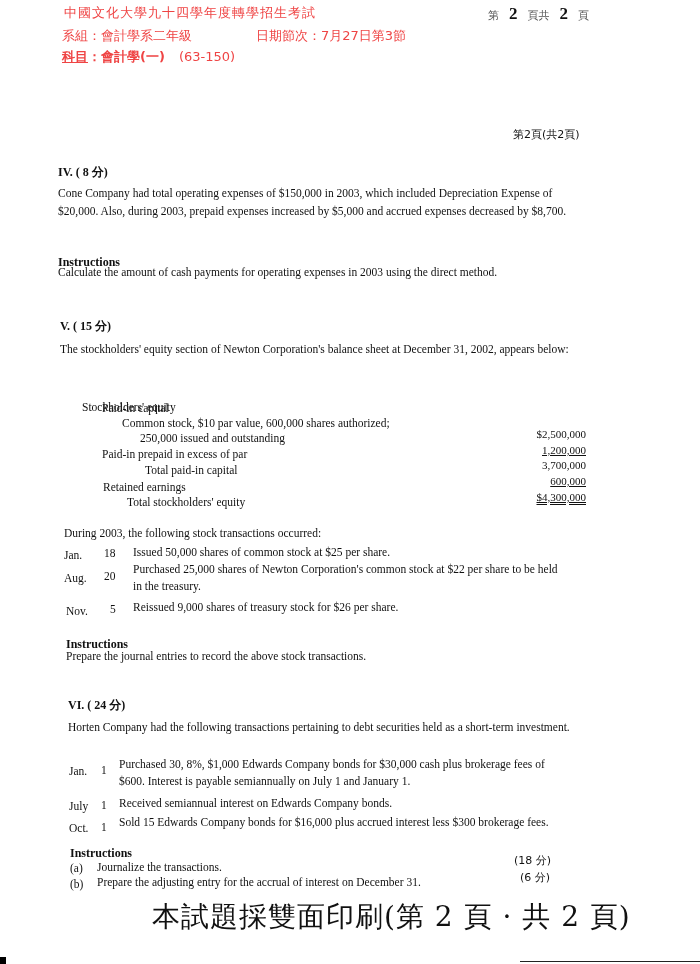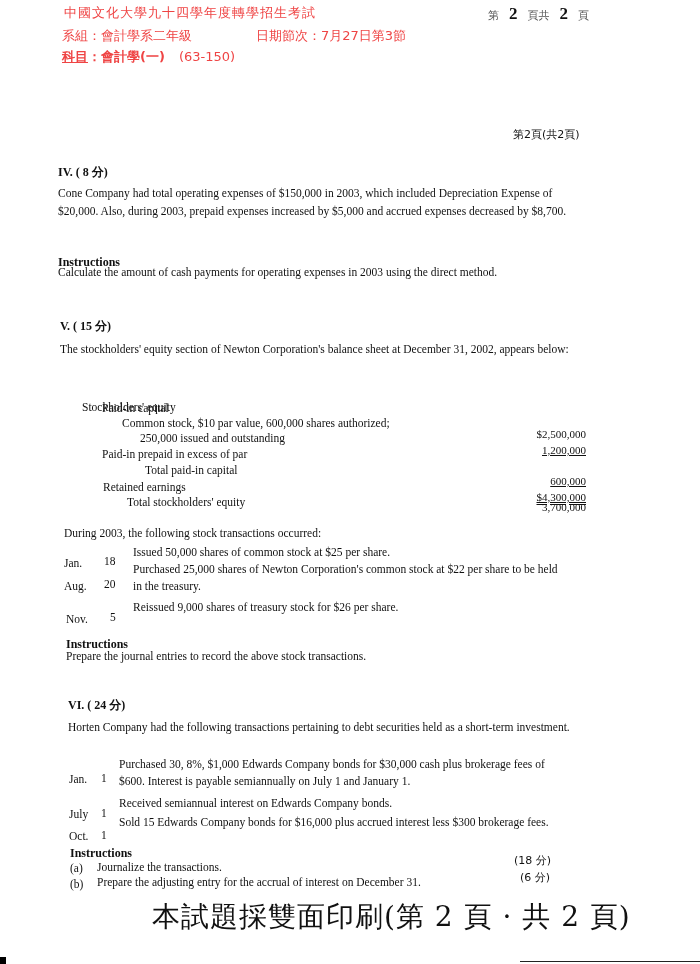--- a/index.html
+++ b/index.html
@@ -15,21 +15,21 @@
   .pagemark { left: 488px; top: 4px; font-size: 11px; color: #555; }
   .pagemark .big { font-size: 17px; font-weight: bold; color: #111; margin: 0 10px; }
   .pageinfo { left: 513px; top: 127px; font-size: 11px; font-family: "DejaVu Sans", sans-serif; }
   .sec-head { font-weight: bold; font-size: 12px; }
   .para { font-size: 11.5px; line-height: 18px; white-space: normal; }
   .instr-head { font-weight: bold; font-size: 12px; }
   .txt { font-size: 11.5px; }
   .amt { text-align: right; width: 70px; font-size: 11px; }
   .ul { text-decoration: underline; }
   .dul { text-decoration: underline double; }
-  .row-date { font-size: 11.5px; margin-top: 8px; }
+  .row-date { font-size: 11.5px; }
   .footer { left: 152px; top: 898px; font-family: "DejaVu Serif", serif; font-size: 28px; letter-spacing: 1px; }
   .blk { left: 0; top: 957px; width: 6px; height: 7px; background: #000; }
   .bline { left: 520px; top: 961px; width: 180px; height: 1px; background: #222; }
 </style>
 </head>
 <body>
 
 <div class="abs hdr hdr-title">中國文化大學九十四學年度轉學招生考試</div>
 <div class="abs hdr hdr-dept">系組：會計學系二年級</div>
 <div class="abs hdr hdr-date">日期節次：7月27日第3節</div>
@@ -51,21 +51,21 @@
 
 <div>
   <div class="abs txt" style="left:82px; top:365px;margin-top:36px;">Stockholders' equity</div>
   <div class="abs txt" style="left:102px; top:402px;">Paid-in capital</div>
   <div class="abs txt" style="left:122px; top:417px;">Common stock, $10 par value, 600,000 shares authorized;</div>
   <div class="abs txt" style="left:140px; top:432px;">250,000 issued and outstanding</div>
   <div class="abs amt" style="left:516px; top:428px;">$2,500,000</div>
   <div class="abs txt" style="left:102px; top:448px;">Paid-in prepaid in excess of par</div>
   <div class="abs amt ul" style="left:516px; top:444px;">1,200,000</div>
   <div class="abs txt" style="left:145px; top:464px;">Total paid-in capital</div>
-  <div class="abs amt" style="left:516px; top:459px;margin-top:42px;">3,700,000</div>
+  <div class="abs amt" style="left:516px; top:459px;">3,700,000</div>
   <div class="abs txt" style="left:103px; top:481px;">Retained earnings</div>
   <div class="abs amt ul" style="left:516px; top:475px;">600,000</div>
   <div class="abs txt" style="left:127px; top:496px;">Total stockholders' equity</div>
   <div class="abs amt dul" style="left:516px; top:491px;">$4,300,000</div>
 </div>
 
 <div class="abs txt" style="left:64px; top:527px;">During 2003, the following stock transactions occurred:</div>
 
 <div>
   <div class="abs row-date" style="left:64px; top:549px;">Jan.</div>

